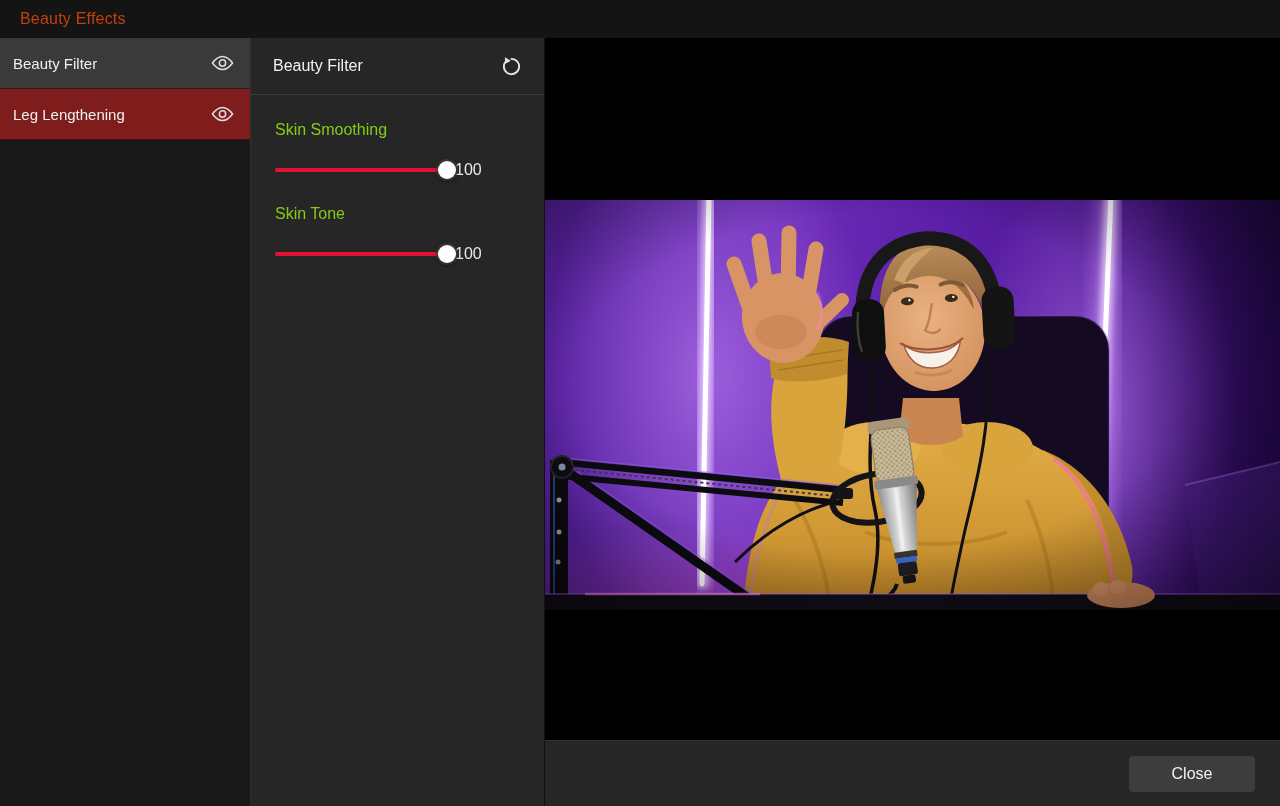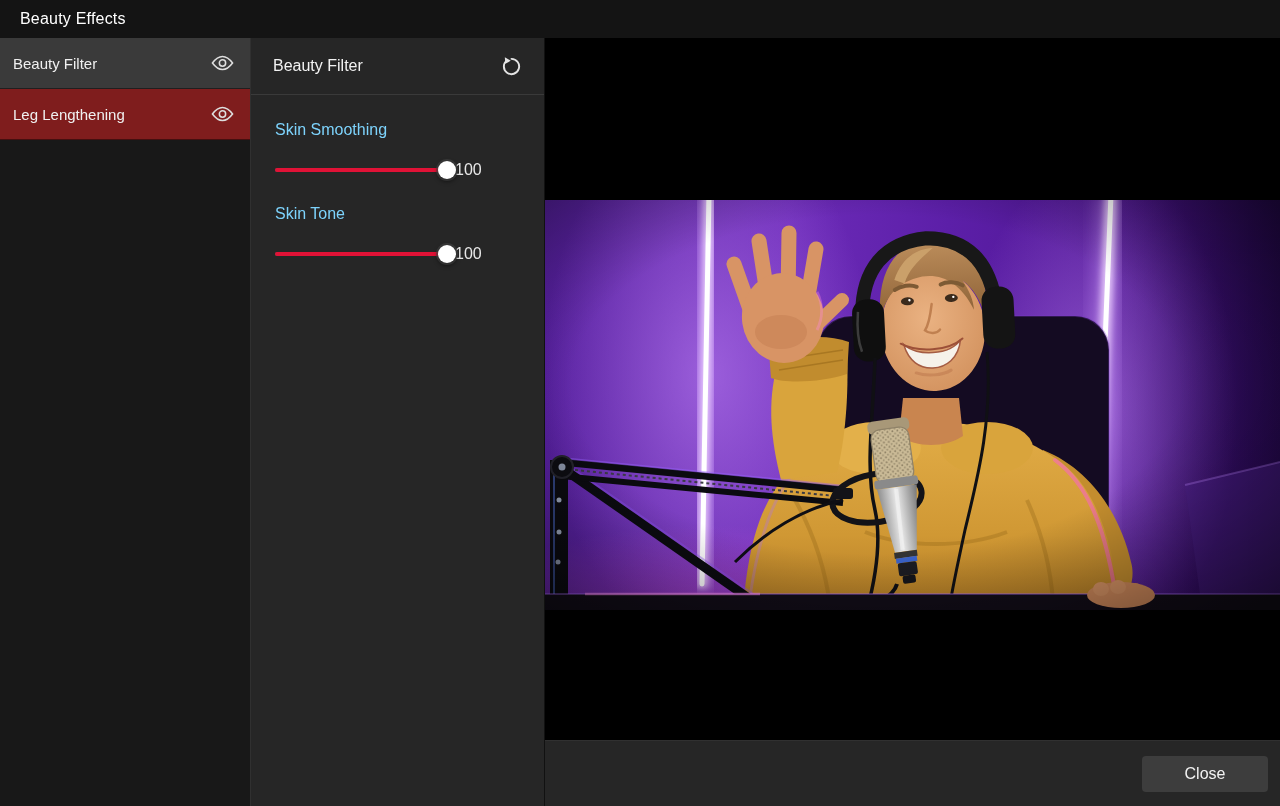--- a/index.html
+++ b/index.html
@@ -3,55 +3,55 @@
 <meta charset="utf-8">
 <style>
   * { margin:0; padding:0; box-sizing:border-box; }
   html,body { width:1280px; height:806px; background:#1c1c1c; overflow:hidden;
               font-family:"Liberation Sans", sans-serif; }
   .app { width:1280px; height:806px; display:flex; flex-direction:column; background:#1c1c1c; }
 
   
   .titlebar { height:38px; flex:0 0 38px; background:#141414; display:flex; align-items:center;
               padding-left:20px; }
-  .titlebar span { color:#ffffff; font-size:16px; letter-spacing:.2px; }
+  .titlebar span { color:#c2410c; font-size:16px; letter-spacing:.2px; }
 
   .content { flex:1; display:flex; min-height:0; }
 
   
   .sidebar { width:250px; flex:0 0 250px; background:#181818; }
   .side-item { height:51px; display:flex; align-items:center; justify-content:space-between;
                padding:0 16px 0 13px; color:#f0f0f0; font-size:15px; cursor:pointer;
                border-bottom:1px solid rgba(0,0,0,.45); background:#7f1d1d; }
   .side-item.selected { background:#3a3a3a; }
   .eye { display:flex; align-items:center; }
 
   
   .panel { width:295px; flex:0 0 295px; background:#262626; border-left:1px solid #303030;
            border-right:1px solid #111; display:flex; flex-direction:column; }
   .panel-header { height:57px; flex:0 0 57px; display:flex; align-items:center;
                   justify-content:space-between; padding:0 22px 0 22px;
                   border-bottom:1px solid #3a3a3a; color:#f2f2f2; font-size:16px; }
   .reset { display:flex; align-items:center; cursor:pointer; }
   .panel-body { padding:26px 22px 0 24px; }
-  .slider-label { color:#7dd3fc; font-size:16px; }
+  .slider-label { color:#84cc16; font-size:16px; }
   .slider-row { display:flex; align-items:center; margin-top:22px; margin-bottom:26px; height:18px; }
   .track { position:relative; width:172px; height:4px; background:#4a4a4a; border-radius:2px;
            cursor:pointer; }
   .fill { position:absolute; left:0; top:0; height:4px; background:#e01236; border-radius:2px; }
   .thumb { position:absolute; top:-7px; width:18px; height:18px; border-radius:50%; background:#fff;
            box-shadow:0 0 0 2px rgba(70,70,70,.55), 0 2px 5px rgba(0,0,0,.7); }
   .value { margin-left:8px; color:#e8e8e8; font-size:16px; min-width:32px; }
 
   
   .preview-col { flex:1; display:flex; flex-direction:column; min-width:0; }
   .video-area { height:702px; flex:0 0 702px; background:#000; position:relative; overflow:hidden; }
   .scene { position:absolute; left:0; top:162px; width:735px; height:410px; display:block; }
   .footer { flex:1; background:#262626; border-top:1px solid #303030; display:flex;
-            align-items:center; justify-content:flex-end; padding-right:12px; }
+            align-items:center; justify-content:flex-end; padding-right:25px; }
   .close-btn { width:126px; height:36px; background:#3d3d3d; color:#f2f2f2; font-size:16px;
                border:none; border-radius:4px; cursor:pointer;
                font-family:"Liberation Sans", sans-serif; }
 </style>
 </head>
 <body>
 
 <div class="app">
 
   <header class="titlebar">

